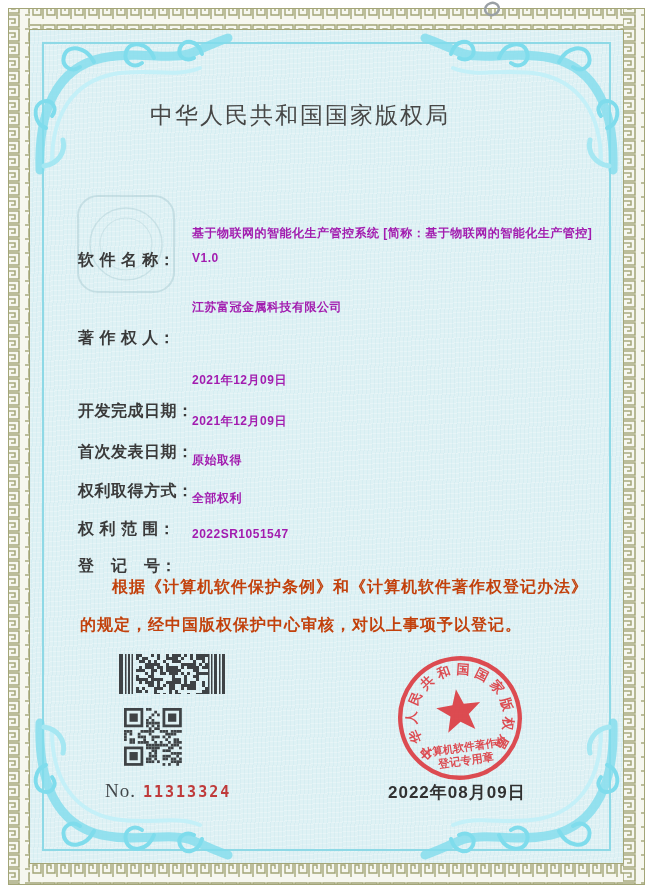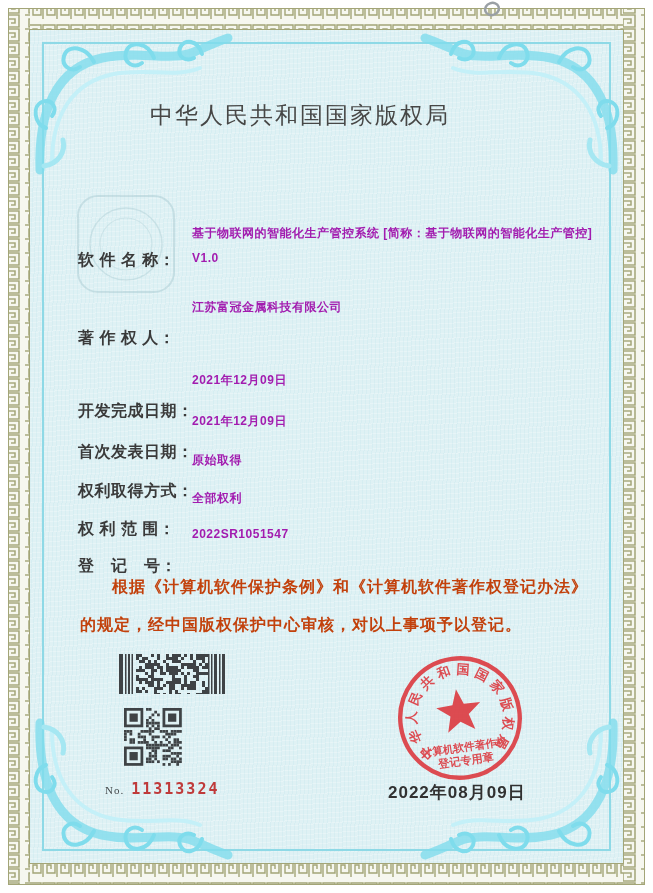--- a/index.html
+++ b/index.html
@@ -73,21 +73,21 @@
     position:absolute;left:72px;top:560px;width:520px;margin:8px;
     font-size:16px;font-weight:700;line-height:38px;letter-spacing:1px;
     text-indent:2em;color:#c2410c;
   }
 
   .barcode{position:absolute;left:119px;top:654px;}
   .qrcode{position:absolute;left:124px;top:708px;}
 
   .serial{position:absolute;left:105px;top:780px;}
   .serial .pfx{
-    font-family:"Liberation Serif", serif;font-size:11px;color:#42474a;letter-spacing:1px;
+    font-family:"Liberation Serif", serif;font-size:19px;color:#42474a;letter-spacing:1px;
   }
   .serial .num{
     font-family:"DejaVu Sans Mono", monospace;font-size:15px;color:var(--serial-red);
     letter-spacing:2px;margin-left:7px;font-weight:600;
   }
 
   .seal{
     position:absolute;left:392px;top:650px;width:136px;height:136px;z-index:4;
     transform:rotate(-8deg);mix-blend-mode:multiply;opacity:.93;
   }

